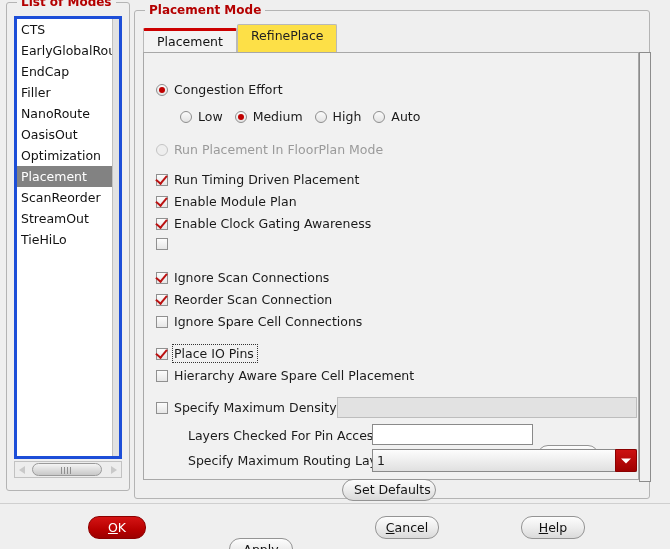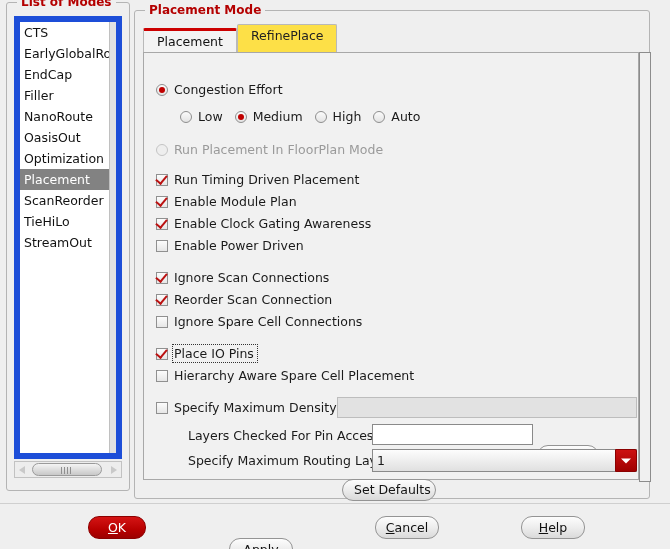--- a/index.html
+++ b/index.html
@@ -43,21 +43,21 @@
     width: 122px;
     height: 487px;
   }
   .listbox {
     position: absolute;
     left: 7px;
     top: 13px;
     width: 108px;
     height: 443px;
     background: #ffffff;
-    border: 6px solid #1d4ed8;
+    border: 3px solid #1d4ed8;
     box-sizing: border-box;
     overflow: hidden;
   }
   .list-scroll-v {
     position: absolute;
     right: 0px;
     top: 0px;
     width: 7px;
     height: 100%;
     background: #e2e2e2;
@@ -333,22 +333,22 @@
   <div class="listbox">
     <div class="list-item">CTS</div>
     <div class="list-item">EarlyGlobalRoute</div>
     <div class="list-item">EndCap</div>
     <div class="list-item">Filler</div>
     <div class="list-item">NanoRoute</div>
     <div class="list-item">OasisOut</div>
     <div class="list-item">Optimization</div>
     <div class="list-item selected">Placement</div>
     <div class="list-item">ScanReorder</div>
+    <div class="list-item">StreamOut</div>
     <div class="list-item">TieHiLo</div>
-    <div class="list-item">StreamOut</div>
     <div class="list-scroll-v"></div>
   </div>
 
   <div class="hscroll">
     <div class="arrow left">
         <span class="tri left"></span>
       </div>
     <div class="thumb">
         <span class="grip"></span>
       </div>
@@ -396,21 +396,20 @@
     <div class="row" style="left:12px; top:163px;">
       <span class="check on"></span>
       <span class="ctl-label">Enable Clock Gating Awareness</span>
     </div>
     <div class="row" style="left:12px; top:141px;">
       <span class="check on"></span>
       <span class="ctl-label">Enable Module Plan</span>
     </div>
     <div class="row" style="left:12px; top:185px;">
       <span class="check"></span>
-      <span class="ctl-label">Enable Power Driven</span>
     </div>
 
     <div class="row" style="left:12px; top:217px;">
       <span class="check on"></span>
       <span class="ctl-label">Ignore Scan Connections</span>
     </div>
     <div class="row" style="left:12px; top:239px;">
       <span class="check on"></span>
       <span class="ctl-label">Reorder Scan Connection</span>
     </div>

